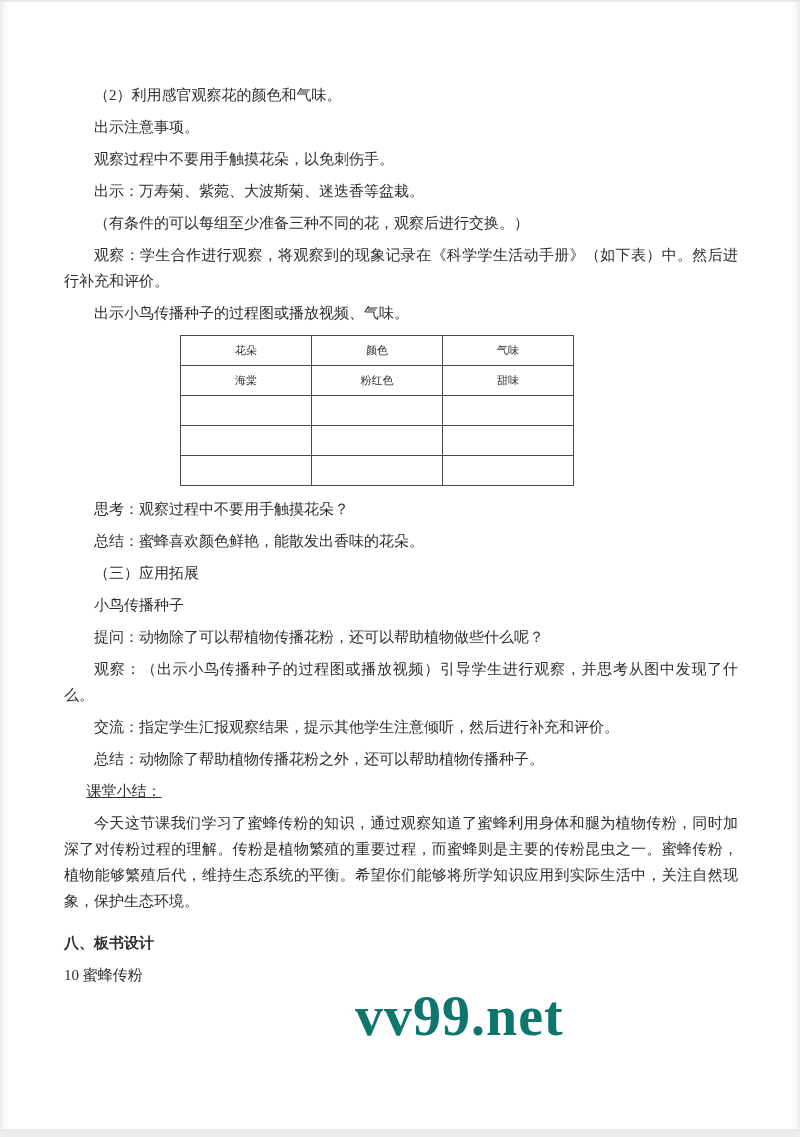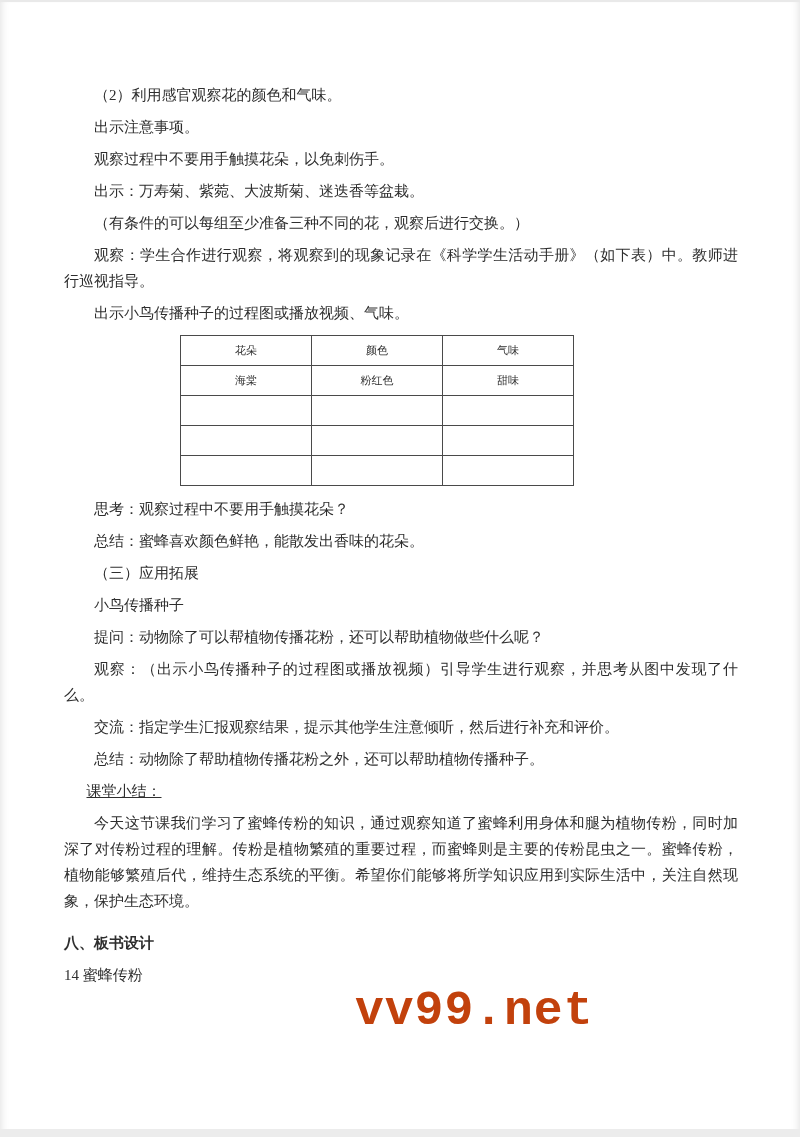--- a/index.html
+++ b/index.html
@@ -50,24 +50,24 @@
     height: 29px;
     text-align: center;
     vertical-align: middle;
     font-size: 11px;
     padding: 0;
   }
   .watermark {
     position: absolute;
     left: 355px;
     top: 982px;
-    font-size: 48px;
+    font-size: 56px;
     font-weight: bold;
-    font-family: Liberation Mono, monospace;
-    color: #c2410c;
+    font-family: Liberation Serif, serif;
+    color: #0f766e;
     letter-spacing: 1px;
     z-index: 1;
     user-select: none;
   }
   .bottom-strip {
     position: absolute;
     left: 0; right: 0; bottom: 0;
     height: 8px;
     background: #ececec;
     z-index: 3;
@@ -77,21 +77,21 @@
 <body>
 
 <div class="page">
   <div class="content">
 
     <p class="para indent">（2）利用感官观察花的颜色和气味。</p>
     <p class="para indent">出示注意事项。</p>
     <p class="para indent">观察过程中不要用手触摸花朵，以免刺伤手。</p>
     <p class="para indent">出示：万寿菊、紫菀、大波斯菊、迷迭香等盆栽。</p>
     <p class="para indent">（有条件的可以每组至少准备三种不同的花，观察后进行交换。）</p>
-    <p class="para indent">观察：学生合作进行观察，将观察到的现象记录在《科学学生活动手册》（如下表）中。教师进行巡视指导。</p>
+    <p class="para indent">观察：学生合作进行观察，将观察到的现象记录在《科学学生活动手册》（如下表）中。然后进行补充和评价。</p>
     <p class="para indent">出示小鸟传播种子的过程图或播放视频、气味。</p>
 
     <table class="obs-table">
       <tbody>
         <tr>
           <td>花朵</td>
           <td>颜色</td>
           <td>气味</td>
         </tr>
         <tr>
@@ -121,19 +121,19 @@
     <p class="para indent">总结：蜜蜂喜欢颜色鲜艳，能散发出香味的花朵。</p>
     <p class="para indent">（三）应用拓展</p>
     <p class="para indent">小鸟传播种子</p>
     <p class="para indent">提问：动物除了可以帮植物传播花粉，还可以帮助植物做些什么呢？</p>
     <p class="para indent">观察：（出示小鸟传播种子的过程图或播放视频）引导学生进行观察，并思考从图中发现了什么。</p>
     <p class="para indent">交流：指定学生汇报观察结果，提示其他学生注意倾听，然后进行补充和评价。</p>
     <p class="para indent">总结：动物除了帮助植物传播花粉之外，还可以帮助植物传播种子。</p>
     <p class="para indent-sm">课堂小结：</p>
     <p class="para indent">今天这节课我们学习了蜜蜂传粉的知识，通过观察知道了蜜蜂利用身体和腿为植物传粉，同时加深了对传粉过程的理解。传粉是植物繁殖的重要过程，而蜜蜂则是主要的传粉昆虫之一。蜜蜂传粉，植物能够繁殖后代，维持生态系统的平衡。希望你们能够将所学知识应用到实际生活中，关注自然现象，保护生态环境。</p>
     <p class="para heading">八、板书设计</p>
-    <p class="para board-item">14 蜜蜂传粉</p>
+    <p class="para board-item">10 蜜蜂传粉</p>
 
   </div>
 
   <div class="watermark">vv99.net</div>
   <div class="bottom-strip"></div>
 </div>
 
 </body></html>

